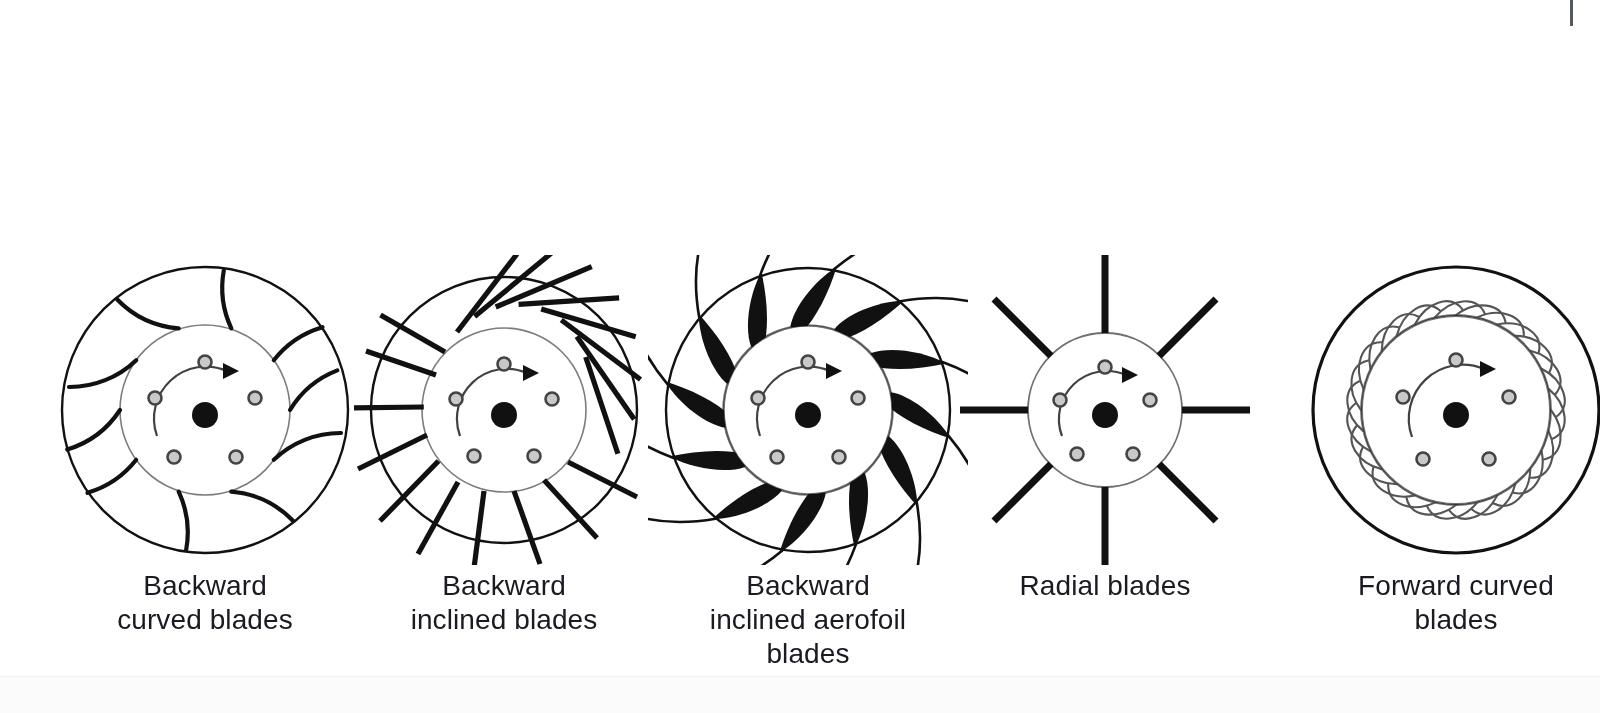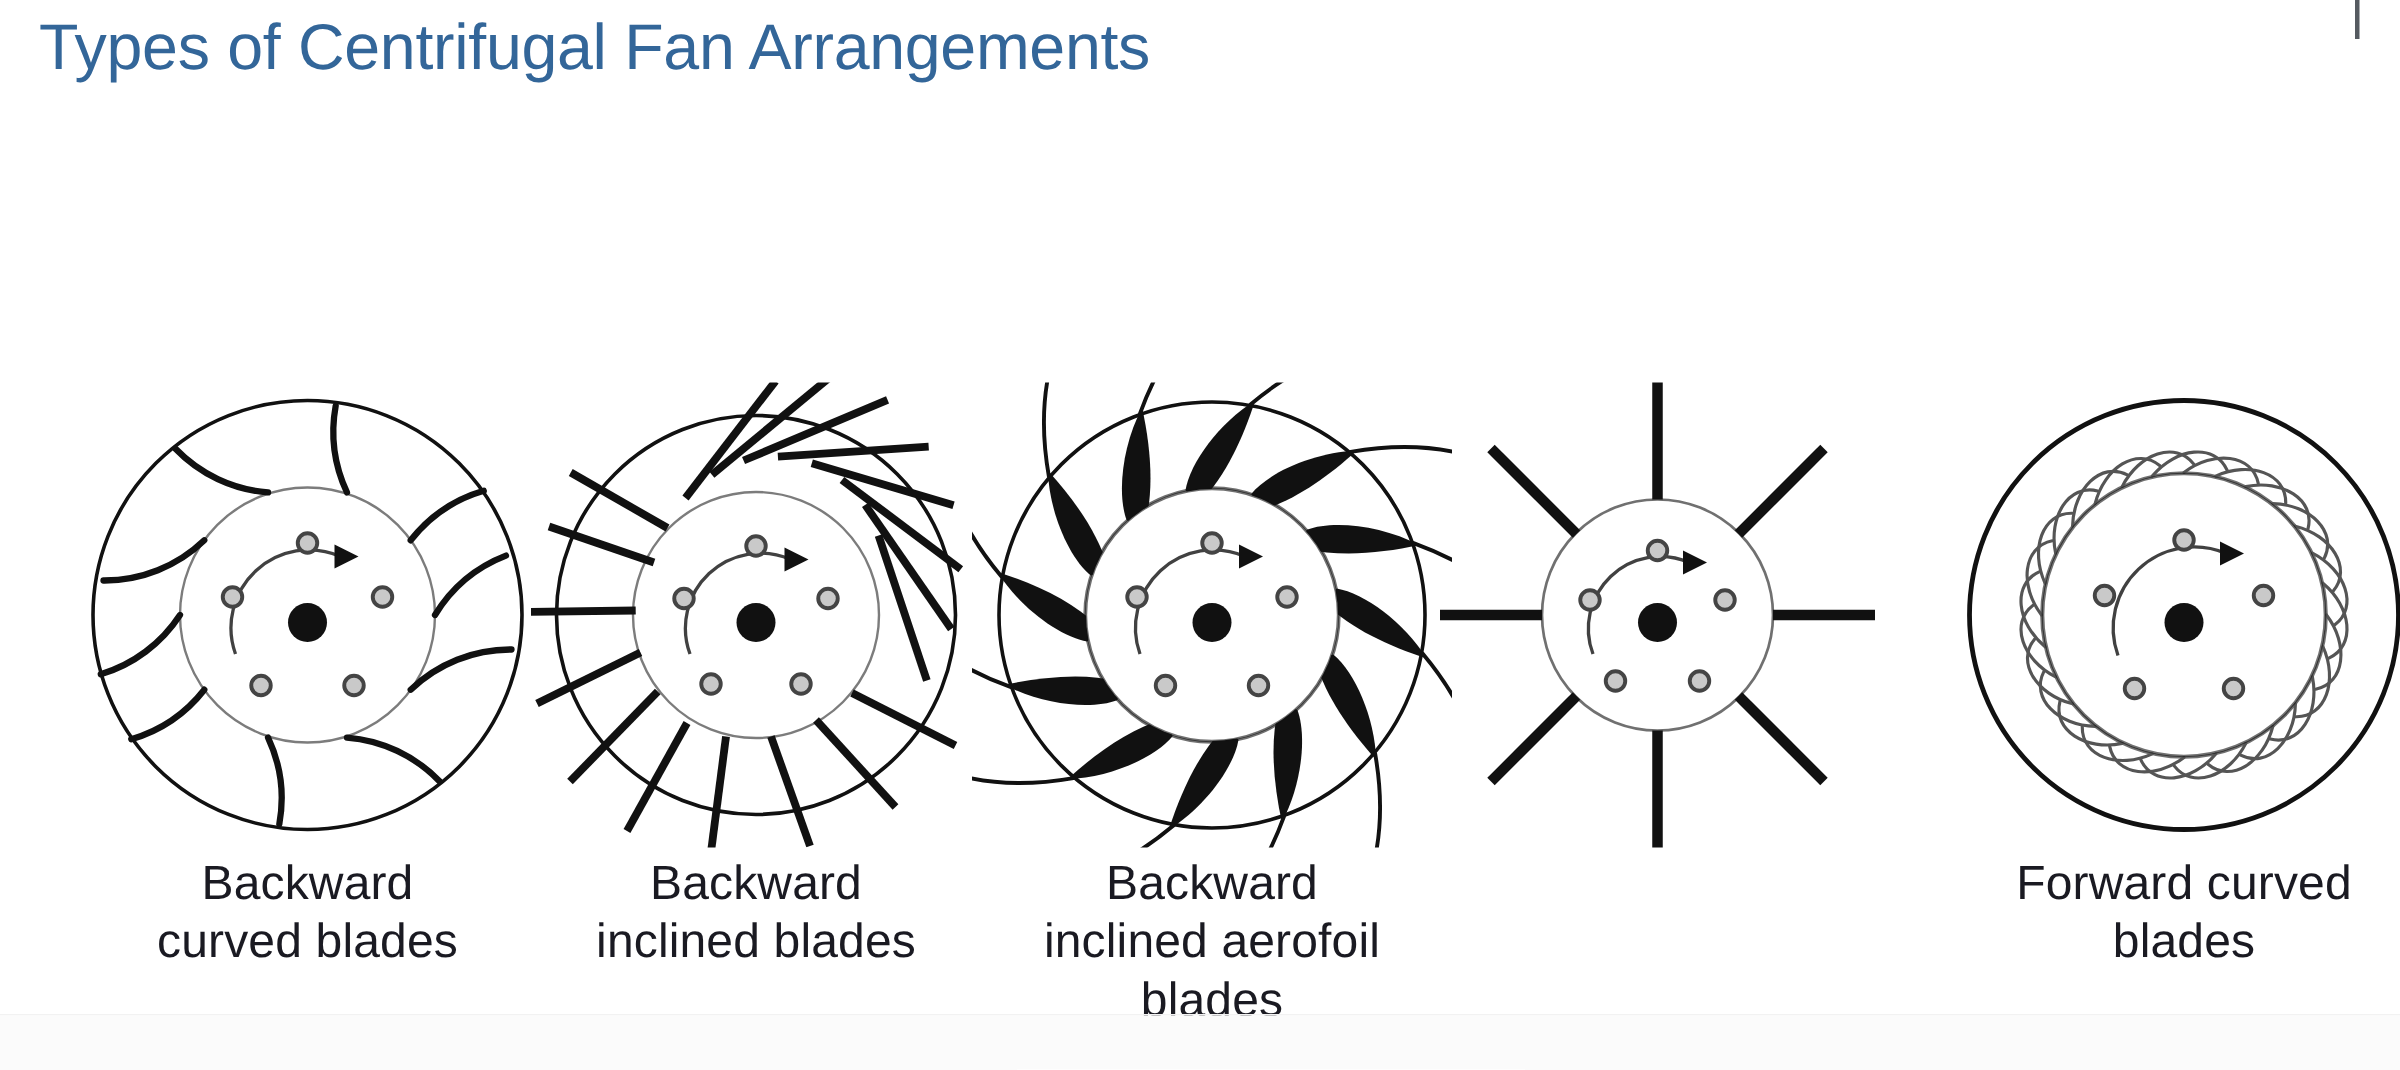--- a/index.html
+++ b/index.html
@@ -34,21 +34,21 @@
   }
   .fan-cell{
     position:absolute;
     top:0;
     text-align:center;
   }
   .fan-svg{display:block;margin:0 auto;}
   .fan-label{
     margin-top:4px;
     font-family:"Liberation Sans", sans-serif;
-    font-size:32px;
+    font-size:28px;
     line-height:1.22;
     color:#1a1a22;
     letter-spacing:0.1px;
     white-space:pre-line;
     font-weight:400;
   }
   
   #edge-cursor{
     position:absolute;
     left:1570px;top:0px;
@@ -66,21 +66,20 @@
     left:0;top:677px;
     width:1600px;height:36px;
     background:#fbfbfb;
   }
 </style>
 </head>
 <body>
 
 <div id="slide">
 
-  <div id="slide-title">Types of Centrifugal Fan Arrangements</div>
 
   <div id="figure">
 
     <div class="fan-cell" style="left:45px;width:320px;">
       <svg class="fan-svg" width="320" height="310" viewBox="0 0 320 310" xmlns="http://www.w3.org/2000/svg">
         <g fill="none" stroke="#111111" stroke-linecap="round">
           <circle cx="160" cy="155" r="143" stroke-width="2.4"></circle>
           <circle cx="160" cy="155" r="85" stroke-width="1.6" stroke-opacity="0.55"></circle>
 
           <g stroke-width="4.2" stroke-linecap="round">
@@ -228,20 +227,21 @@
           <circle cx="145" cy="160" r="13" fill="#111111" stroke="none"></circle>
           <g stroke="#444444" stroke-width="2.6" fill="#c9c9c9">
             <circle cx="145" cy="112" r="6.5"></circle>
             <circle cx="190" cy="145" r="6.5"></circle>
             <circle cx="173" cy="199" r="6.5"></circle>
             <circle cx="117" cy="199" r="6.5"></circle>
             <circle cx="100" cy="145" r="6.5"></circle>
           </g>
         </g>
       </svg>
+      <div class="fan-label">Radial blades</div>
     </div>
 
     <div class="fan-cell" style="left:1296px;width:320px;">
       <svg class="fan-svg" width="320" height="310" viewBox="0 0 320 310" xmlns="http://www.w3.org/2000/svg">
         <defs>
 
           <path id="fwd-blade" d="M 0 0 C 18 -17, 44 -17, 50 2" fill="none" stroke="#555555" stroke-width="2.1" stroke-linecap="round"></path>
         </defs>
         <g fill="none" stroke="#111111">
           <circle cx="160" cy="155" r="143" stroke-width="3.2"></circle>

